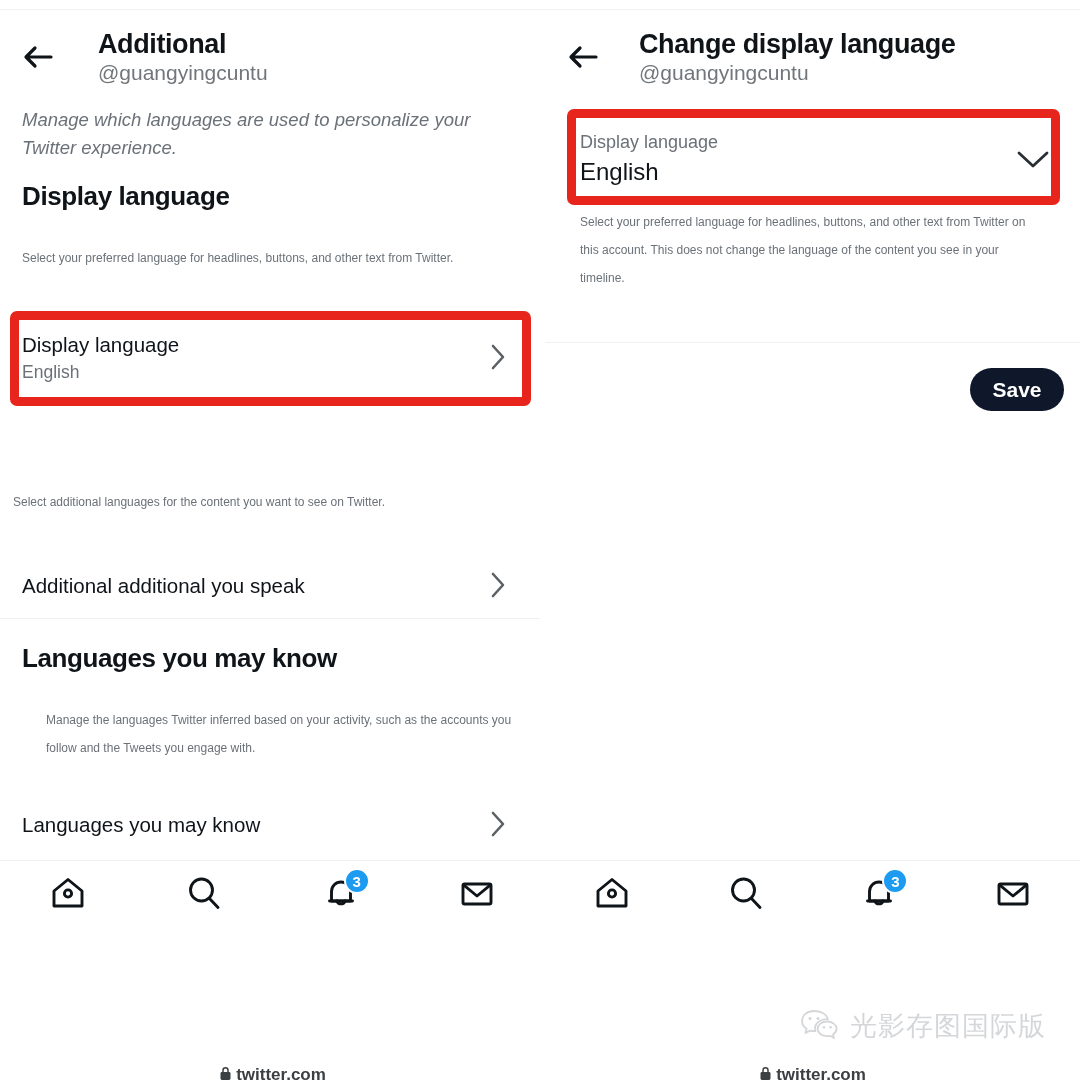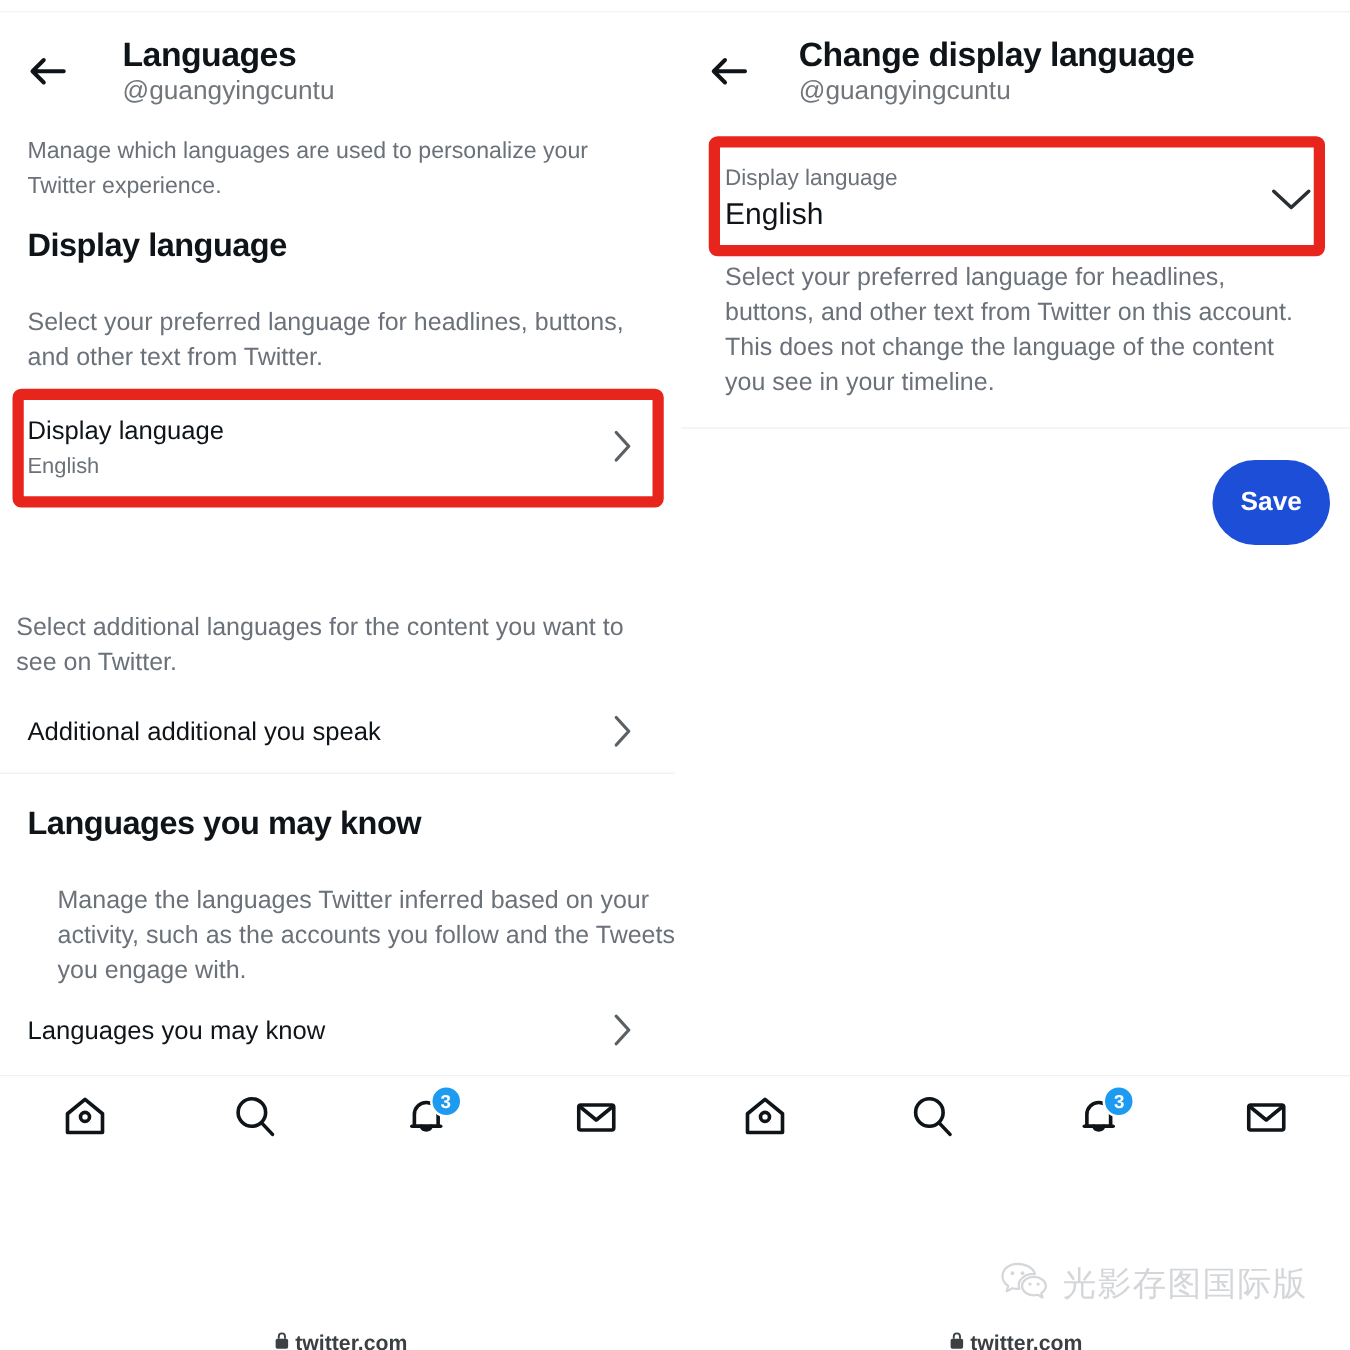--- a/index.html
+++ b/index.html
@@ -87,21 +87,21 @@
     position: absolute;
     font-size: 26px;
     font-weight: bold;
     color: #0f1419;
     letter-spacing: -0.4px;
     line-height: 32px;
   }
 
   .sec-desc {
     position: absolute;
-    font-size: 20px;
+    font-size: 12px;
     line-height: 28px;
     color: #6b7178;
   }
 
   
   .row {
     position: absolute;
     display: flex;
     align-items: center;
     justify-content: space-between;
@@ -262,26 +262,26 @@
 
     <div class="hdr">
       <div class="back-btn">
         <span>
           <svg width="32" height="26" viewBox="0 0 32 26" aria-hidden="true">
             <path d="M29 13 H5 M13 4 L4 13 L13 22" fill="none" stroke="#0f1419" stroke-width="3.2" stroke-linecap="round" stroke-linejoin="round"></path>
           </svg>
         </span>
       </div>
       <div class="hdr-text">
-        <div class="hdr-title">Languages</div>
+        <div class="hdr-title">Additional</div>
         <div class="hdr-sub">@guangyingcuntu</div>
       </div>
     </div>
 
-    <div class="intro" style="left:22px; top:96px; width:495px;">Manage which languages are used to personalize your Twitter experience.</div>
+    <div class="intro" style="left:22px; top:96px; width:495px;font-style:italic;">Manage which languages are used to personalize your Twitter experience.</div>
 
     <div class="sec-title" style="left:22px; top:170px;">Display language</div>
     <div class="sec-desc" style="left:22px; top:234px; width:480px;">Select your preferred language for headlines, buttons, and other text from Twitter.</div>
 
     <div class="row" style="left:22px; top:314px; width:485px; height:66px;">
       <div class="row-main">
         <div class="row-label">Display language</div>
         <div class="row-value">English</div>
       </div>
       <div class="chev">
@@ -350,21 +350,21 @@
         </svg>
       </div>
     </div>
 
     <div class="hl" style="left:22px; top:99px; width:493px; height:96px;"></div>
 
     <div class="sec-desc" style="left:35px; top:198px; width:465px;">Select your preferred language for headlines, buttons, and other text from Twitter on this account. This does not change the language of the content you see in your timeline.</div>
 
     <div class="divider" style="left:0; top:332px; width:535px;"></div>
 
-    <button class="save-btn" style="left:425px; top:358px; width:94px; height:68px; background:#1d4ed8;">Save</button>
+    <button class="save-btn" style="left:425px; top:358px; width:94px; height:43px; background:#0f172a;">Save</button>
   </div>
 
   <div class="divider" style="left:0; top:860px; width:1080px;"></div>
 
   <div class="navbar nav-left">
     <div class="nav-item">
       <span>
         <svg width="40" height="40" viewBox="0 0 40 40" aria-hidden="true">
           <path d="M6 18 L20 6.5 L34 18 V33 H6 Z" fill="none" stroke="#0f1419" stroke-width="2.9" stroke-linejoin="round" stroke-linecap="round"></path>
           <circle cx="20" cy="20.5" r="3.6" fill="none" stroke="#0f1419" stroke-width="2.9"></circle>

